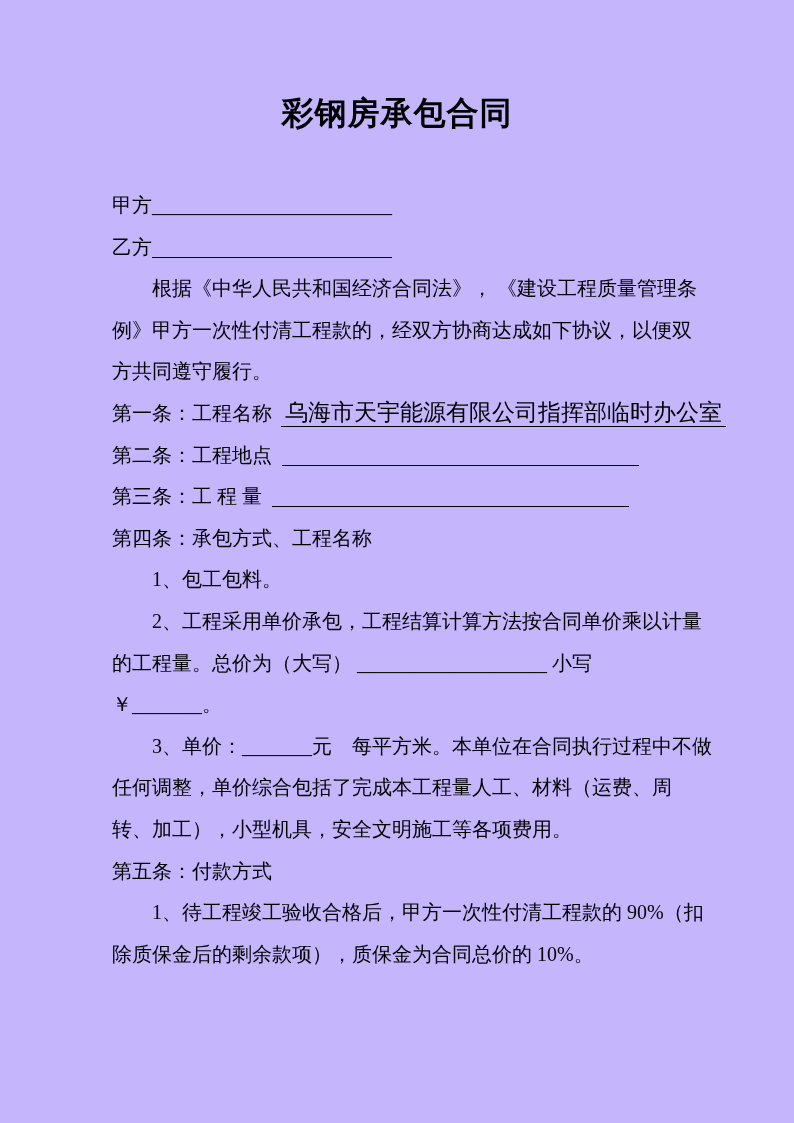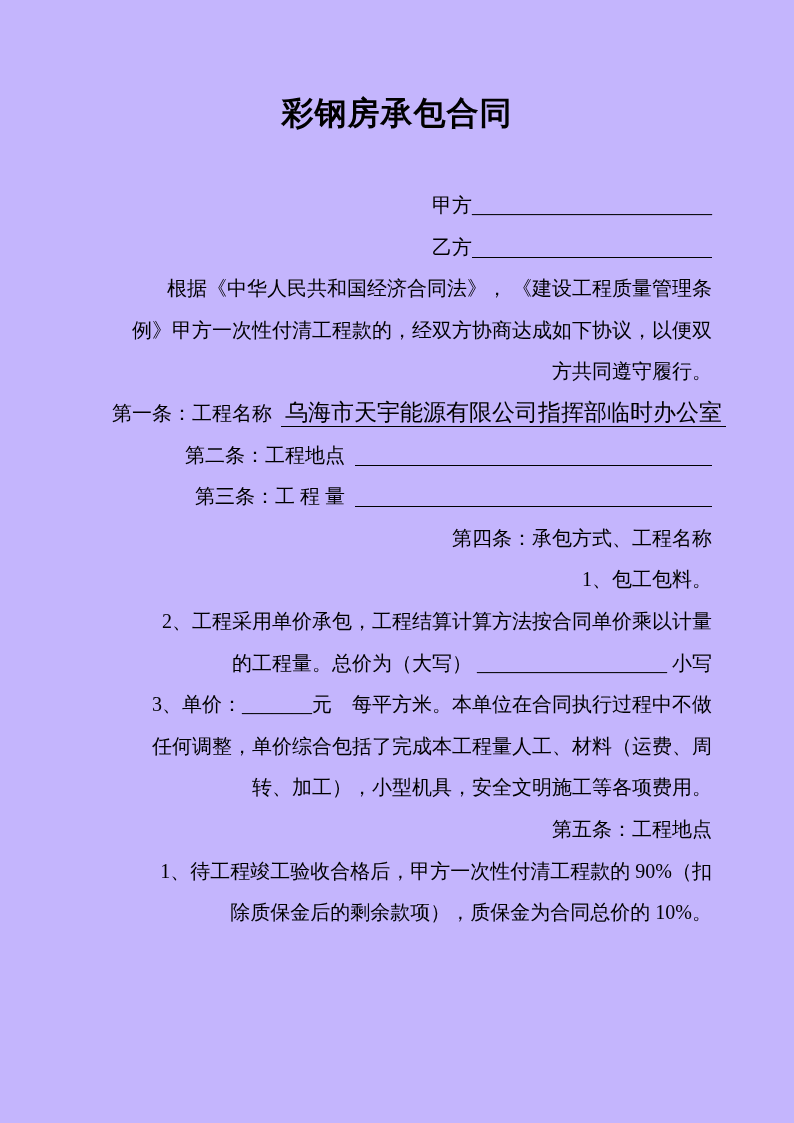--- a/index.html
+++ b/index.html
@@ -33,21 +33,20 @@
     position: absolute;
     top: 185px;
     left: 112px;
     width: 600px;
   }
   .line {
     height: 41.6px;
     line-height: 41.6px;
     font-size: 20px;
     white-space: nowrap;
-    text-align: right;
   }
   .indent { text-indent: 40px; }
   .blank {
     display: inline-block;
     border-bottom: 1.6px solid #000;
     height: 16px;
     vertical-align: -4px;
   }
   .b240 { width: 240px; }
   .b357 { width: 357px; margin-left: 10px; }
@@ -82,24 +81,25 @@
     <div class="line"><span>第二条：工程地点</span><span class="blank b357"></span></div>
 
     <div class="line"><span>第三条：工 程 量</span><span class="blank b357"></span></div>
 
     <div class="line">第四条：承包方式、工程名称</div>
 
     <div class="line indent">1、包工包料。</div>
 
     <div class="line indent">2、工程采用单价承包，工程结算计算方法按合同单价乘以计量</div>
     <div class="line">的工程量。总价为（大写） ___________________ 小写</div>
+    <div class="line">￥_______。</div>
 
     <div class="line indent">3、单价：_______元　每平方米。本单位在合同执行过程中不做</div>
     <div class="line">任何调整，单价综合包括了完成本工程量人工、材料（运费、周</div>
     <div class="line">转、加工），小型机具，安全文明施工等各项费用。</div>
 
-    <div class="line">第五条：工程地点</div>
+    <div class="line">第五条：付款方式</div>
 
     <div class="line indent">1、待工程竣工验收合格后，甲方一次性付清工程款的 90%（扣</div>
     <div class="line">除质保金后的剩余款项），质保金为合同总价的 10%。</div>
 
   </div>
 </div>
 
 </body></html>

